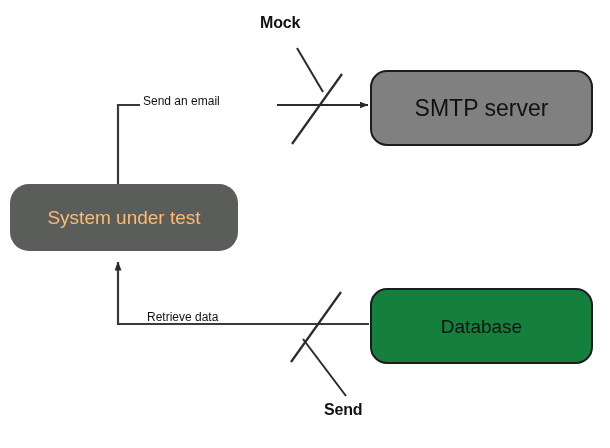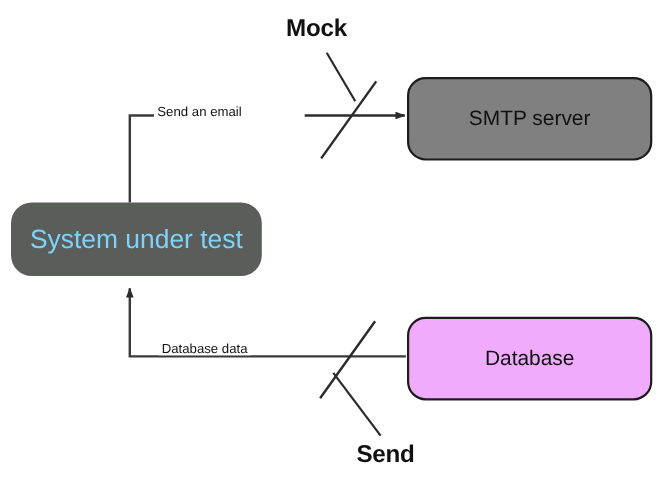--- a/index.html
+++ b/index.html
@@ -38,41 +38,41 @@
   #node-smtp-server {
     left: 370px;
     top: 70px;
     width: 223px;
     height: 76px;
     background: #808080;
     border: 2.5px solid #1c1c1c;
   }
   #node-smtp-server .node-label {
     color: #111111;
-    font-size: 19px;
+    font-size: 23px;
   }
   #node-system-under-test {
     left: 10px;
     top: 184px;
     width: 228px;
     height: 67px;
     background: #5b5d5b;
     border: none;
     border-radius: 19px;
   }
   #node-system-under-test .node-label {
-    color: #7dd3fc;
-    font-size: 24px;
+    color: #fdba74;
+    font-size: 19px;
   }
   #node-database {
     left: 370px;
     top: 288px;
     width: 223px;
     height: 76px;
-    background: #f0abfc;
+    background: #15803d;
     border: 2.5px solid #1c1c1c;
   }
   #node-database .node-label {
     color: #111111;
     font-size: 19px;
   }
   .edge-label {
     position: absolute;
     font-family: "Liberation Sans", sans-serif;
     font-size: 12px;
@@ -86,21 +86,21 @@
     left: 140px;
     top: 95px;
   }
   #edge-label-retrieve-data {
     left: 144px;
     top: 311px;
   }
   .annotation-label {
     position: absolute;
     font-family: "Liberation Sans", sans-serif;
-    font-size: 22px;
+    font-size: 16px;
     font-weight: bold;
     color: #111111;
     white-space: nowrap;
     line-height: 1;
     letter-spacing: -0.2px;
   }
   #annotation-label-mock {
     left: 260px;
     top: 15px;
   }
@@ -144,19 +144,19 @@
   <div class="node-box" id="node-smtp-server">
     <span class="node-label">SMTP server</span>
   </div>
 
   <div class="node-box" id="node-database">
     <span class="node-label">Database</span>
   </div>
 
   <div class="edge-label" id="edge-label-send-an-email">Send an email</div>
 
-  <div class="edge-label" id="edge-label-retrieve-data">Database data</div>
+  <div class="edge-label" id="edge-label-retrieve-data">Retrieve data</div>
 
   <div class="annotation-label" id="annotation-label-mock">Mock</div>
 
   <div class="annotation-label" id="annotation-label-stub">Send</div>
 
 </div>
 
 </body></html>

